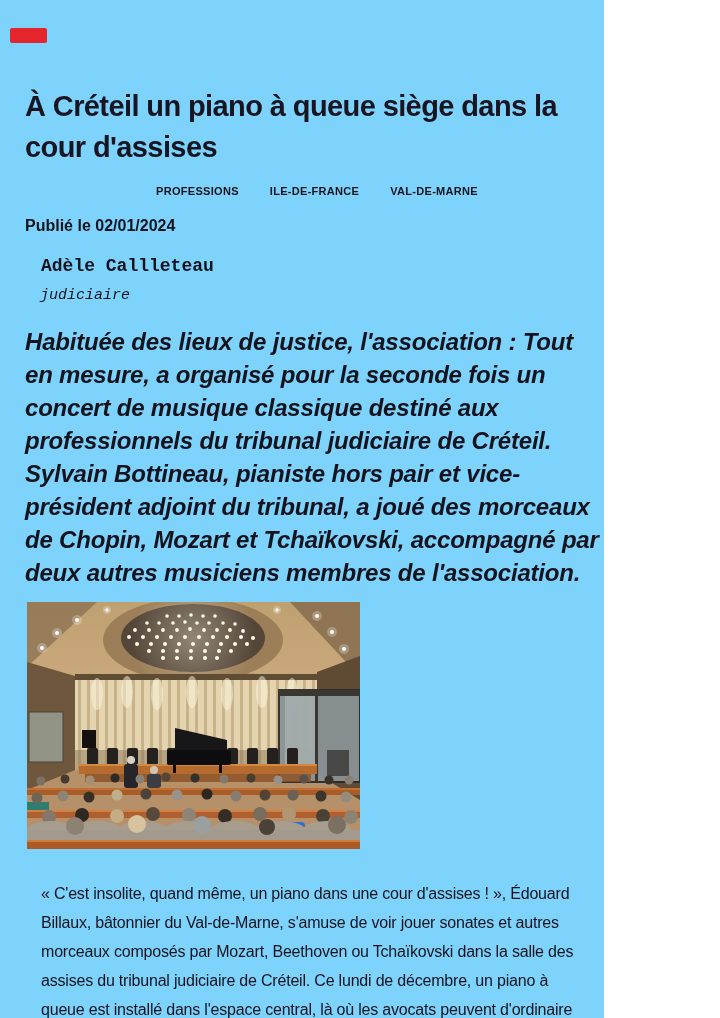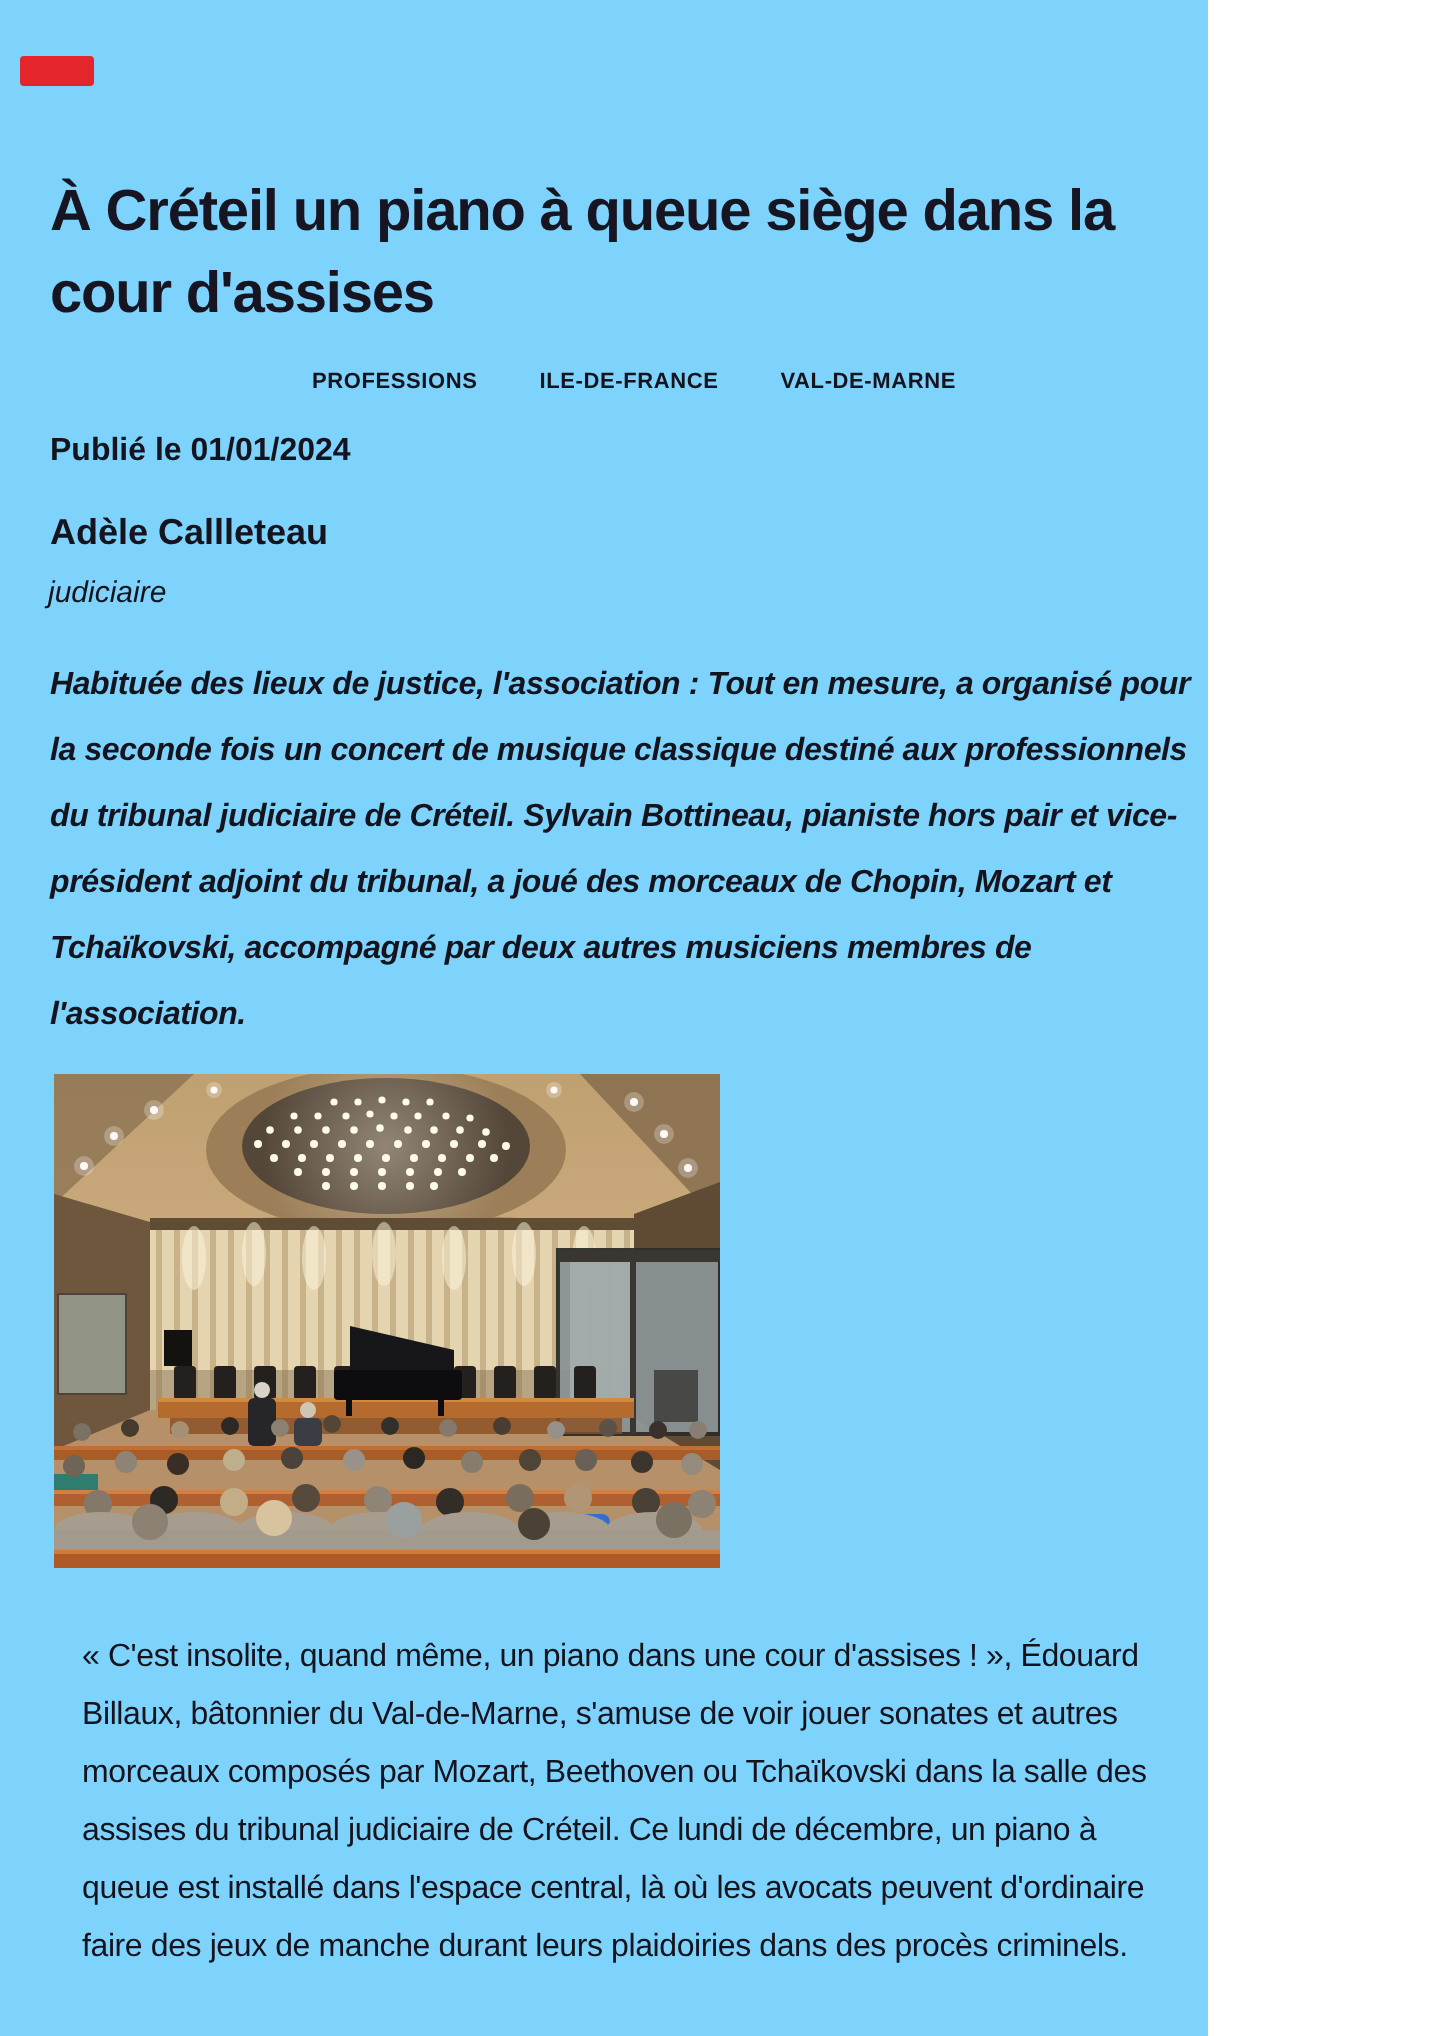--- a/index.html
+++ b/index.html
@@ -4,44 +4,44 @@
 <style>
   html,body{margin:0;padding:0;background:#ffffff;}
   body{width:720px;font-family:"Liberation Sans",sans-serif;color:#15131d;-webkit-font-smoothing:antialiased;}
   .page{position:relative;width:604px;min-height:1018px;background:#7dd3fc;overflow:hidden;}
   .brand-mark{position:absolute;left:10px;top:28px;width:37px;height:15px;background:#e5252c;border-radius:2px;}
   .content{padding:86px 0 40px 25px;}
   h1.title{margin:0;max-width:695px;font-size:29px;line-height:41px;font-weight:800;letter-spacing:-0.6px;color:#171522;}
   .tags{margin:17px 0 0 5px;display:flex;gap:31px;justify-content:center;}
   .tag{font-size:11px;font-weight:700;letter-spacing:0.3px;color:#15131d;text-decoration:none;text-transform:uppercase;}
   .published{margin:20px 0 0;font-size:16px;font-weight:600;}
-  .author{margin:21px 0 0 0;}
+  .author{margin:21px 0 0 16px;font-family:Liberation Mono, monospace;}
   .author-name{display:inline-block;font-size:18px;font-weight:800;color:#15131d;text-decoration:none;}
   .author-role{margin:11px 0 0 -1px;font-size:15px;font-style:italic;font-weight:500;}
-  .lede{margin:21px 0 0;max-width:672px;font-size:16px;line-height:33px;font-style:italic;font-weight:700;letter-spacing:-0.2px;color:#15131d;}
+  .lede{margin:21px 0 0;max-width:672px;font-size:24px;line-height:33px;font-style:italic;font-weight:700;letter-spacing:-0.2px;color:#15131d;}
   .photo{margin:13px 0 0 2px;width:333px;height:247px;}
   .photo svg{display:block;width:333px;height:247px;}
   .body-text{margin:30px 16px 0;max-width:692px;font-size:16px;line-height:29px;font-weight:400;letter-spacing:-0.2px;color:#15131d;}
 </style>
 </head>
 <body>
 
 <div class="page">
   <span class="brand-mark"></span>
 
   <main class="content">
     <h1 class="title">À Créteil un piano à queue siège dans la cour d'assises</h1>
 
     <nav class="tags">
       <a href="#" class="tag">PROFESSIONS</a>
       <a href="#" class="tag">ILE-DE-FRANCE</a>
       <a href="#" class="tag">VAL-DE-MARNE</a>
     </nav>
 
-    <p class="published">Publié le 01/01/2024</p>
+    <p class="published">Publié le 02/01/2024</p>
 
     <div class="author">
       <a href="#" class="author-name">Adèle Callleteau</a>
       <p class="author-role">judiciaire</p>
     </div>
 
     <p class="lede">Habituée des lieux de justice, l'association : Tout en mesure, a organisé pour la seconde fois un concert de musique classique destiné aux professionnels du tribunal judiciaire de Créteil. Sylvain Bottineau, pianiste hors pair et vice-président adjoint du tribunal, a joué des morceaux de Chopin, Mozart et Tchaïkovski, accompagné par deux autres musiciens membres de l'association.</p>
 
     <figure class="photo">
       <svg viewBox="0 0 333 247" xmlns="http://www.w3.org/2000/svg">

